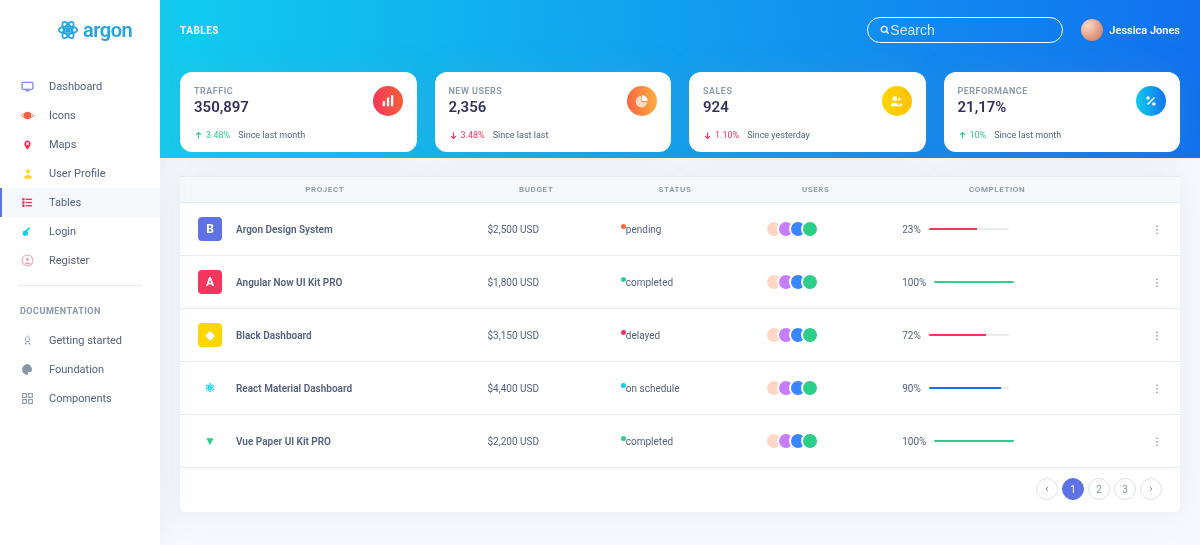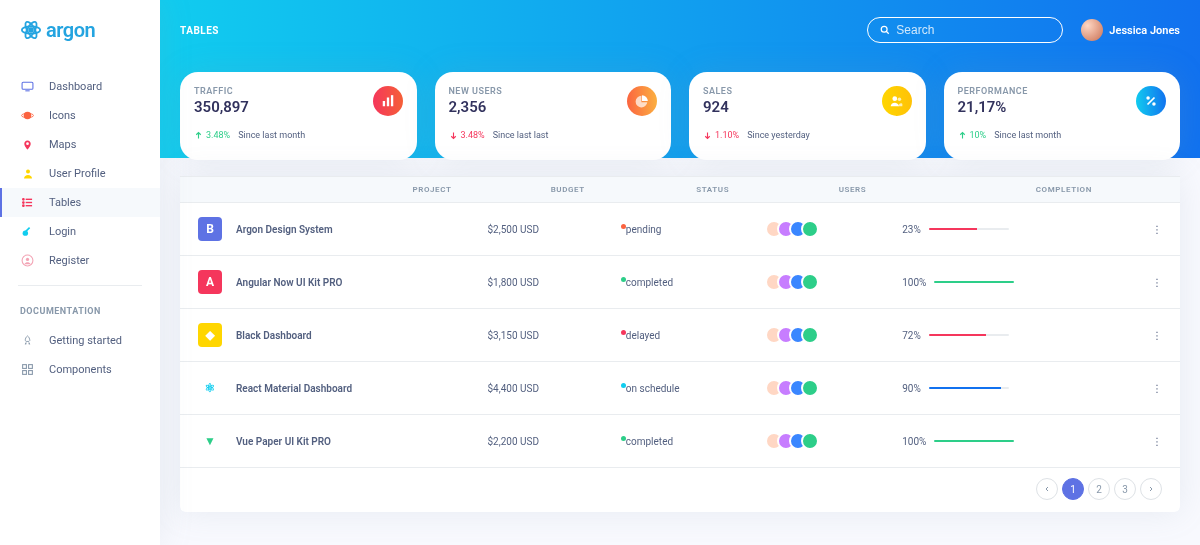--- a/index.html
+++ b/index.html
@@ -1,55 +1,55 @@
 <!DOCTYPE html>
 <html><head>
 <meta charset="utf-8">
 <style>
 * { margin: 0; padding: 0; box-sizing: border-box; }
 body { font-family: -apple-system, BlinkMacSystemFont, "Segoe UI", Roboto, "Helvetica Neue", Arial, sans-serif; background: #f8f9fe; width: 1200px; height: 545px; overflow: hidden; position: relative; }
 .sidebar { position: absolute; left: 0; top: 0; width: 160px; height: 545px; background: #fff; box-shadow: 0 0 2rem 0 rgba(136,152,170,.15); z-index: 10; }
-.brand { display: flex; align-items: center; padding: 18px 20px 26px; }
+.brand { display: flex; align-items: center; padding: 18px 20px 26px; margin-left: 37px; }
 .brand-logo { width: 22px; height: 22px; margin-right: 4px; }
 .brand-text { font-size: 20px; font-weight: 600; color: #24a4e0; letter-spacing: -0.5px; }
 .nav-section { padding: 4px 0; }
 .nav-item { display: flex; align-items: center; padding: 7px 20px; font-size: 11px; color: #525f7f; cursor: pointer; position: relative; }
 .nav-item.active { background: #f6f9fc; }
 .nav-item.active::before { content: ""; position: absolute; left: 0; top:0; bottom:0; width:2px; background:#5e72e4; }
 .nav-item .ico { width: 15px; height: 15px; margin-right: 14px; display: inline-flex; align-items: center; justify-content: center; }
 .nav-label { color: #525f7f; }
 .doc-heading { font-size: 9px; font-weight: 700; letter-spacing: .5px; color: #8898aa; padding: 14px 20px 6px; text-transform: uppercase; }
 .divider { height: 1px; background:#e9ecef; margin: 6px 18px; }
 .header { position: absolute; left: 160px; right: 0; top: 0; height: 158px; background: linear-gradient(87deg,#11cdef 0,#1171ef 100%); padding: 18px 20px 0; }
 .topbar { display: flex; align-items: center; height: 24px; }
 .breadcrumb { font-size: 10px; font-weight: 700; letter-spacing: .5px; color: #fff; text-transform: uppercase; }
 .topbar-right { margin-left: auto; display: flex; align-items: center; gap: 18px; }
 .search { display:flex; align-items:center; border:1px solid #fff; border-radius:20px; height:26px; width:196px; padding:0 12px; color:#fff; font-size:10px; }
-.search input { background:transparent; border:none; outline:none; color:#fff; font-size:12px; width:100%; margin-left:6px; }
+.search input { background:transparent; border:none; outline:none; color:#fff; font-size:14px; width:100%; }
 .search input::placeholder { color: rgba(255,255,255,.8); }
 .user { display:flex; align-items:center; gap:6px; }
 .avatar { width:22px; height:22px; border-radius:50%; background: radial-gradient(circle at 30% 30%, #ffd7c4, #c96f52); }
 .user-name { color:#fff; font-size:11px; font-weight:600; }
 .stats { display:flex; gap:18px; margin-top:30px; }
-.stat-card { flex:1; background:#fff; border-radius:18px; padding:14px 14px 20px; box-shadow:0 0 2rem 0 rgba(136,152,170,.15); position:relative; }
+.stat-card { flex:1; background:#fff; border-radius:12px; padding:14px 14px 12px; box-shadow:0 0 2rem 0 rgba(136,152,170,.15); position:relative; }
 .stat-title { font-size:9px; font-weight:600; color:#8898aa; letter-spacing:.5px; text-transform:uppercase; }
 .stat-value { font-size:15px; font-weight:600; color:#32325d; margin-top:2px; }
 .stat-trend { margin-top:14px; font-size:9px; display:flex; align-items:center; gap:3px; }
 .trend-up { color:#2dce89; }
 .trend-down { color:#f5365c; }
 .trend-text { color:#525f7f; margin-left:5px; }
 .stat-icon { position:absolute; top:14px; right:14px; width:30px; height:30px; border-radius:50%; display:flex; align-items:center; justify-content:center; color:#fff; }
 .bg-pink { background: linear-gradient(87deg,#f5365c,#f56036); }
 .bg-orange { background: linear-gradient(87deg,#fb6340,#fbb140); }
 .bg-yellow { background: linear-gradient(87deg,#ffd600,#ffc107); }
 .bg-cyan { background: linear-gradient(87deg,#11cdef,#1171ef); }
 .main-card { position:absolute; left:180px; right:20px; top:176px; background:#fff; border-radius:6px; box-shadow:0 0 2rem 0 rgba(136,152,170,.15); }
 .card-header { padding:17px 18px 13px; font-size:13px; font-weight:600; color:#32325d; }
 .table { width:100%; border-collapse:collapse; }
-.table thead th { font-size:8px; font-weight:600; letter-spacing:.6px; text-transform:uppercase; color:#8898aa; padding:8px 18px; text-align:right; background:#f6f9fc; border-top:1px solid #e9ecef; border-bottom:1px solid #e9ecef; }
+.table thead th { font-size:8px; font-weight:600; letter-spacing:.6px; text-transform:uppercase; color:#8898aa; padding:8px 18px; text-align:center; background:#f6f9fc; border-top:1px solid #e9ecef; border-bottom:1px solid #e9ecef; }
 .table tbody td { font-size:10px; color:#525f7f; padding:14px 18px; border-top:1px solid #e9ecef; vertical-align:middle; }
 .table tbody tr:first-child td { border-top:none; }
 .project-cell { display:flex; align-items:center; gap:14px; }
 .proj-logo { width:24px; height:24px; border-radius:4px; display:flex; align-items:center; justify-content:center; font-weight:700; color:#fff; font-size:12px; }
 .proj-name { font-weight:600; color:#525f7f; }
 .status-cell { display:flex; align-items:flex-start; }
 .dot { width:5px; height:5px; border-radius:50%; display:inline-block; }
 .avatars { display:flex; }
 .av { width:18px; height:18px; border-radius:50%; border:2px solid #fff; background:#ddd; margin-left:-6px; }
 .av:first-child { margin-left:0; }
@@ -156,20 +156,28 @@
         <span class="ico" style="color:#8898aa">
           <svg width="11" height="13" viewBox="0 0 24 24" stroke="currentColor" stroke-width="2" fill="none">
             <path d="M12 2c3 2 5 6 5 10l-2 2H9l-2-2c0-4 2-8 5-10z"></path>
             <path d="M9 16l-2 4 3-1m5-3l2 4-3-1"></path>
           </svg>
         </span>
         <span class="nav-label">Getting started</span>
       </a>
       <a class="nav-item">
         <span class="ico" style="color:#8898aa">
+          <svg width="13" height="13" viewBox="0 0 24 24" fill="currentColor">
+            <path d="M12 2a10 10 0 100 20c1 0 1-1 1-2s-1-2 0-3 3 0 4 0 3-1 3-3A10 10 0 0012 2z"></path>
+          </svg>
+        </span>
+        <span class="nav-label">Foundation</span>
+      </a>
+      <a class="nav-item">
+        <span class="ico" style="color:#8898aa">
           <svg width="13" height="13" viewBox="0 0 24 24" fill="none" stroke="currentColor" stroke-width="2">
             <rect x="3" y="3" width="7" height="7"></rect>
             <rect x="14" y="3" width="7" height="7"></rect>
             <rect x="3" y="14" width="7" height="7"></rect>
             <rect x="14" y="14" width="7" height="7"></rect>
           </svg>
         </span>
         <span class="nav-label">Components</span>
       </a>
     </div>

